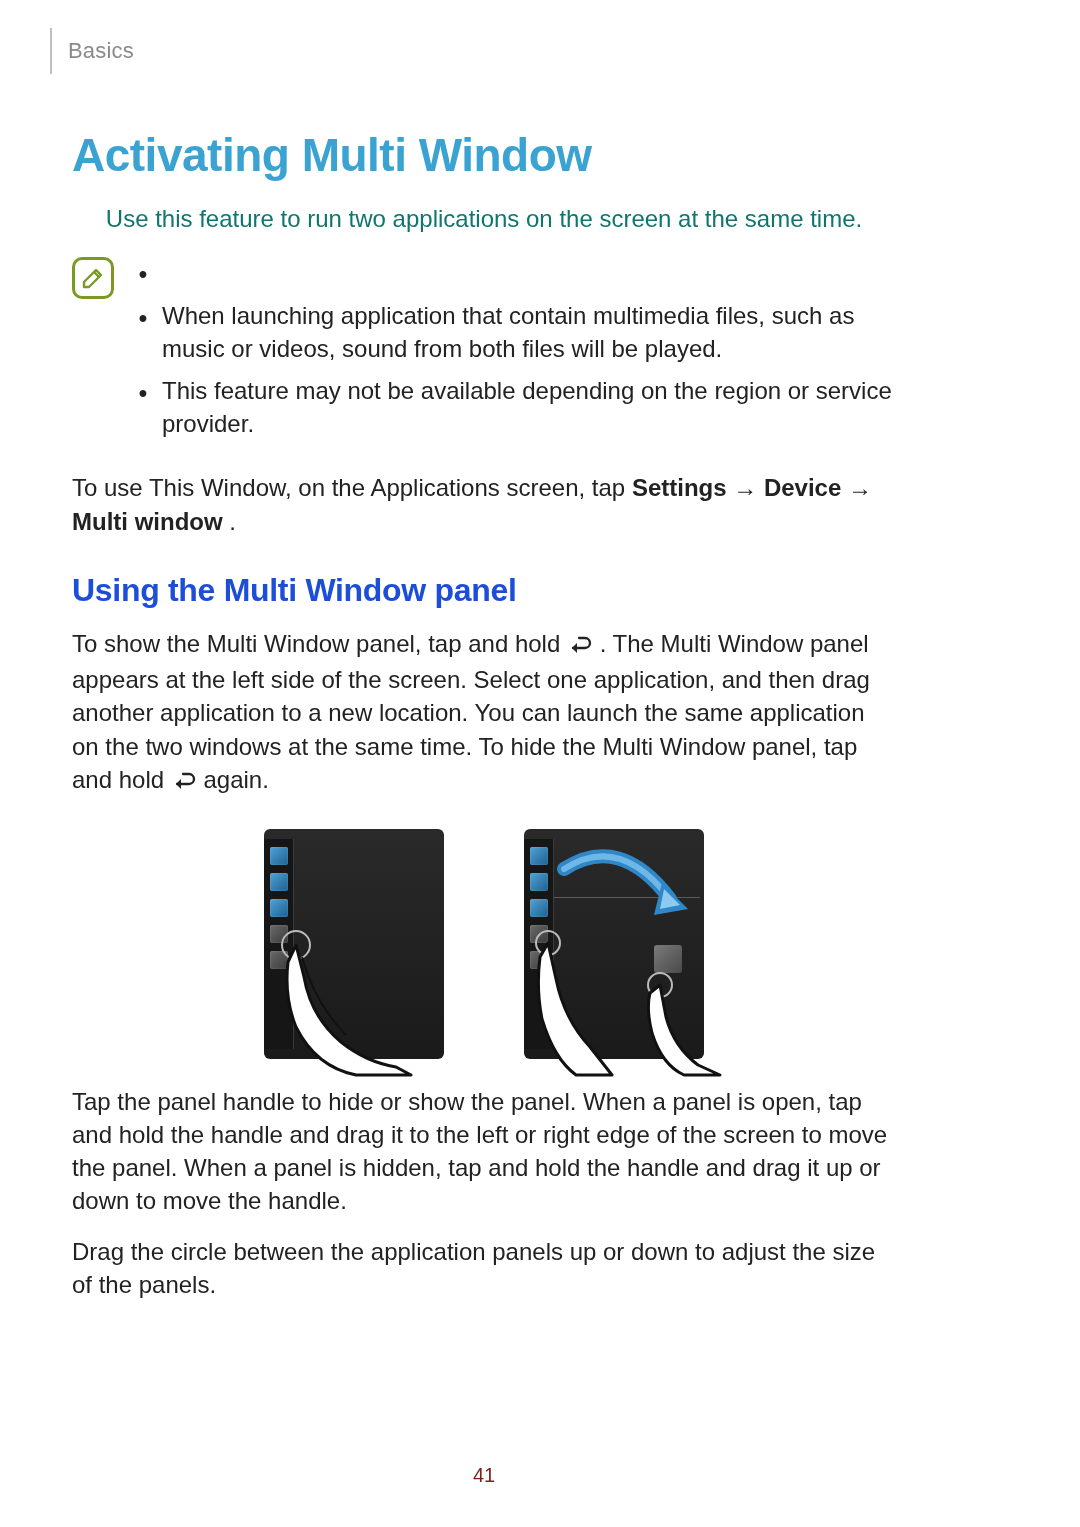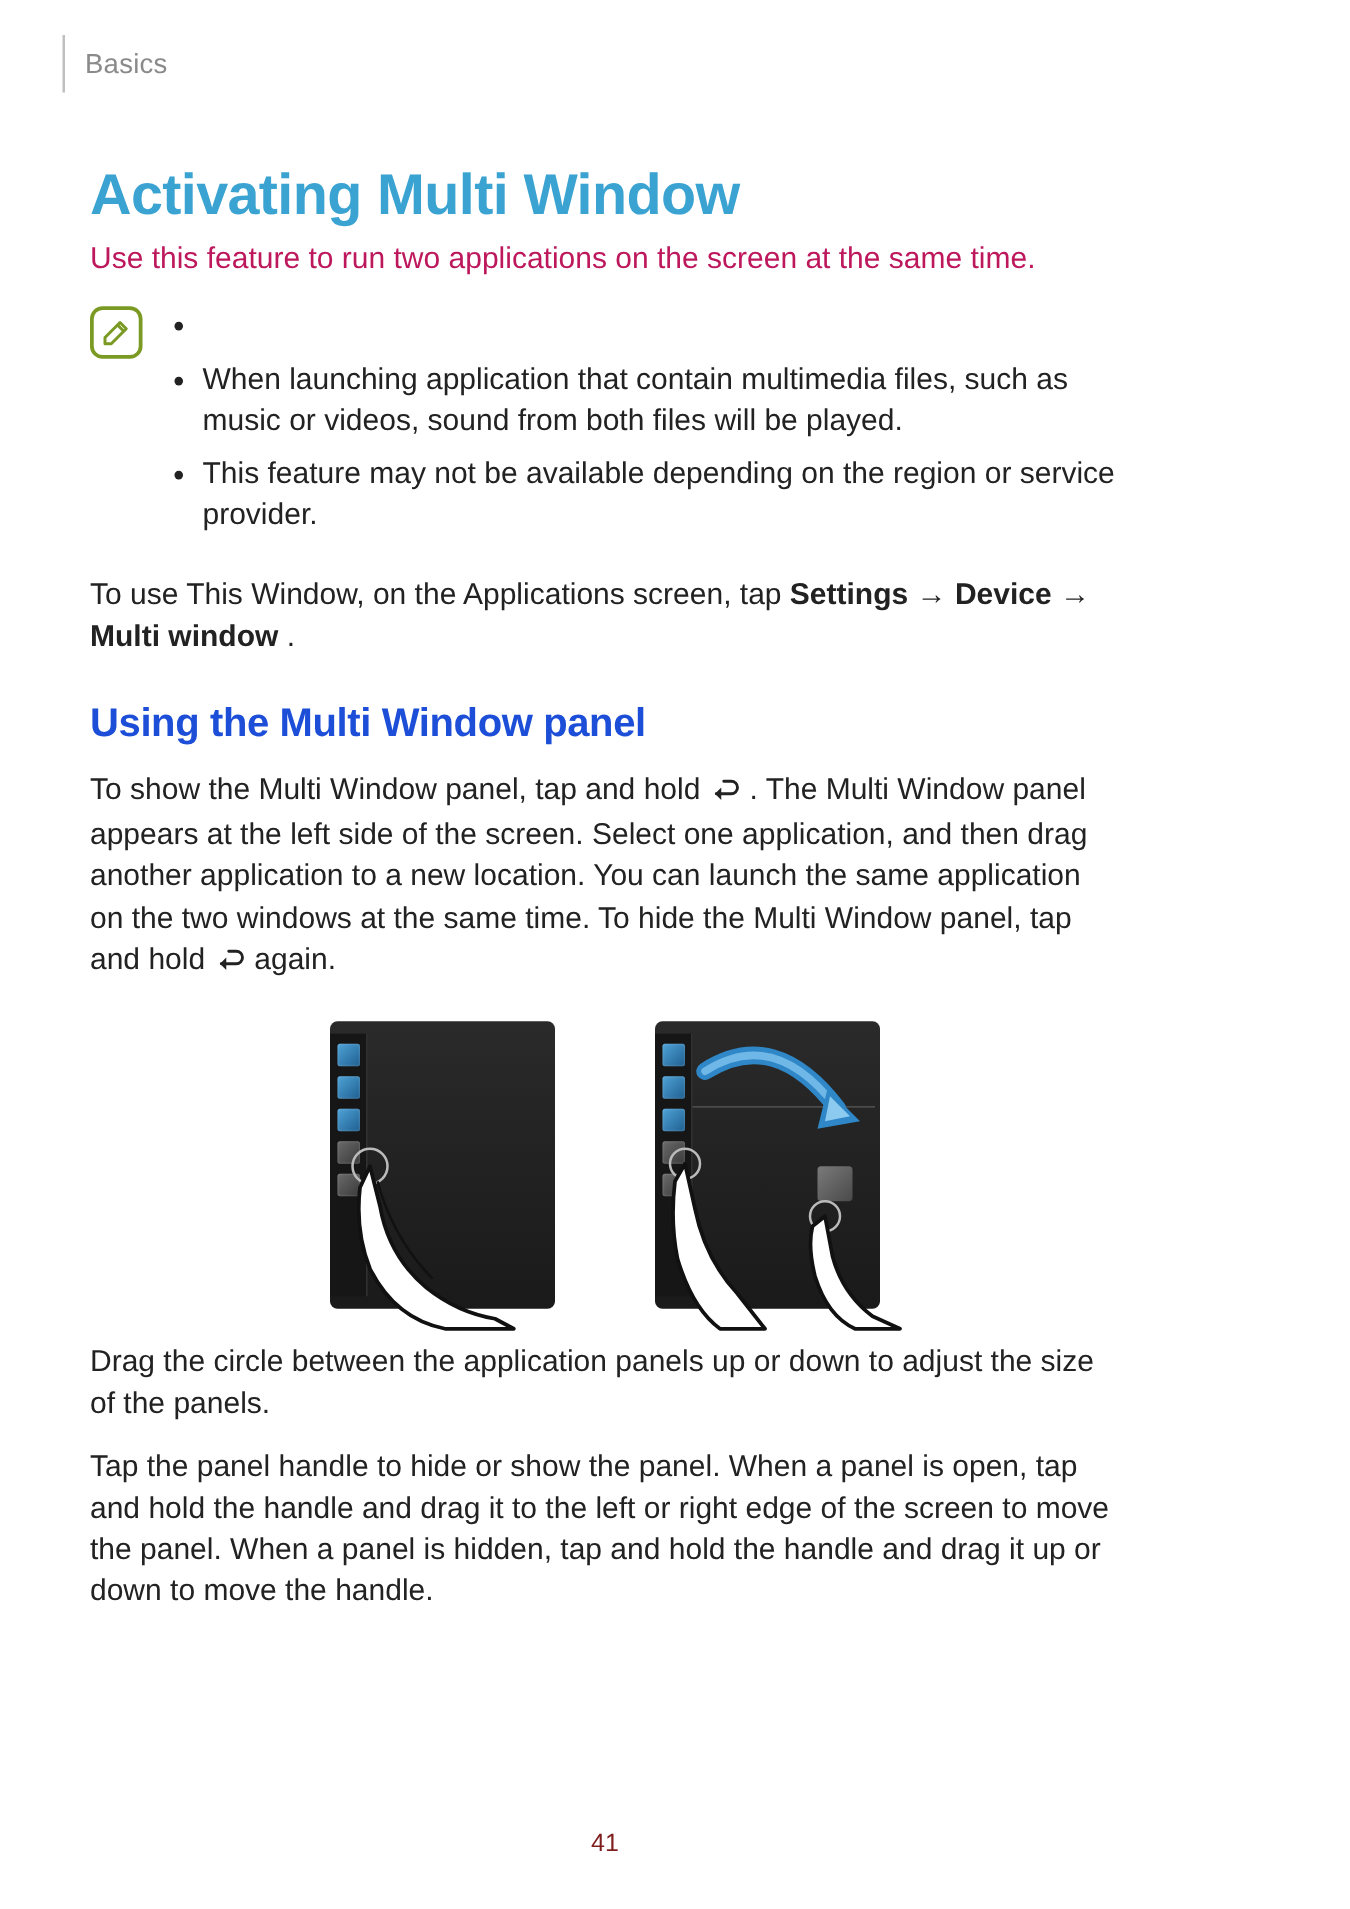--- a/index.html
+++ b/index.html
@@ -1,22 +1,22 @@
 <!DOCTYPE html>
 <html><head>
 <meta charset="utf-8">
 <style>
   * { box-sizing: border-box; margin: 0; padding: 0; }
   html, body { width: 1080px; height: 1527px; background: #fff; font-family: "Segoe UI", "Helvetica Neue", Arial, sans-serif; color: #222; }
   .page { position: relative; width: 968px; height: 1527px; padding: 28px 72px 0 72px; }
   .header { display: flex; align-items: center; margin-bottom: 54px; }
   .header-rule { width: 2px; height: 46px; background: #bfbfbf; margin: 0 16px 0 -22px; }
   .section-name { font-size: 22px; color: #8a8a8a; letter-spacing: 0.2px; }
-  h1.title { font-size: 46px; font-weight: 700; color: #3aa3d1; margin-bottom: 8px; letter-spacing: -0.5px; }
-  p.body { font-size: 24px; line-height: 1.38; color: #be185d; }
+  h1.title { font-size: 46px; font-weight: 700; color: #3aa3d1; margin-bottom: 20px; letter-spacing: -0.5px; }
+  p.body { font-size: 24px; line-height: 1.38; color: #0f766e; text-align: center; }
   .intro { margin-bottom: 20px; }
   .note-row { display: flex; align-items: flex-start; gap: 20px; margin-bottom: 22px; }
   .note-icon-box { flex: 0 0 42px; height: 42px; border: 3px solid #7a9a24; border-radius: 10px; display: flex; align-items: center; justify-content: center; margin-top: 2px; }
   ul.bullets { list-style: none; padding: 0; }
   ul.bullets li { display: flex; align-items: flex-start; font-size: 24px; line-height: 1.4; margin-bottom: 8px; }
   ul.bullets li .dot { flex: 0 0 18px; text-align: center; font-weight: 700; color: #222; margin-right: 10px; margin-top: 2px; }
   .instr { font-size: 24px; line-height: 1.4; margin-bottom: 34px; }
   .instr .bold { font-weight: 700; }
   h2.subtitle { font-size: 32px; font-weight: 700; color: #1d4ed8; margin-bottom: 18px; letter-spacing: -0.3px; }
   .para { font-size: 24px; line-height: 1.38; margin-bottom: 18px; }
@@ -135,18 +135,18 @@
         <circle cx="32" cy="36" r="12" fill="none" stroke="#bbb" stroke-width="2"></circle>
         <path d="M32 36 L40 72 Q48 112 74 140 L96 168 L60 168 Q38 152 26 112 Q20 82 24 50 Z" fill="#fff" stroke="#111" stroke-width="3" stroke-linejoin="round"></path>
       </svg>
       <svg class="hand" style="left:88px;" width="120" height="170" viewBox="0 0 120 170">
         <circle cx="48" cy="78" r="12" fill="none" stroke="#bbb" stroke-width="2"></circle>
         <path d="M48 78 L54 110 Q62 140 86 158 L108 168 L72 168 Q50 158 40 126 Q34 102 38 86 Z" fill="#fff" stroke="#111" stroke-width="3" stroke-linejoin="round"></path>
       </svg>
     </div>
   </div>
 
+  <p class="para">Tap the panel handle to hide or show the panel. When a panel is open, tap and hold the handle and drag it to the left or right edge of the screen to move the panel. When a panel is hidden, tap and hold the handle and drag it up or down to move the handle.</p>
   <p class="para">Drag the circle between the application panels up or down to adjust the size of the panels.</p>
-  <p class="para">Tap the panel handle to hide or show the panel. When a panel is open, tap and hold the handle and drag it to the left or right edge of the screen to move the panel. When a panel is hidden, tap and hold the handle and drag it up or down to move the handle.</p>
 
   <div class="page-number">41</div>
 
 </div>
 
 </body></html>

